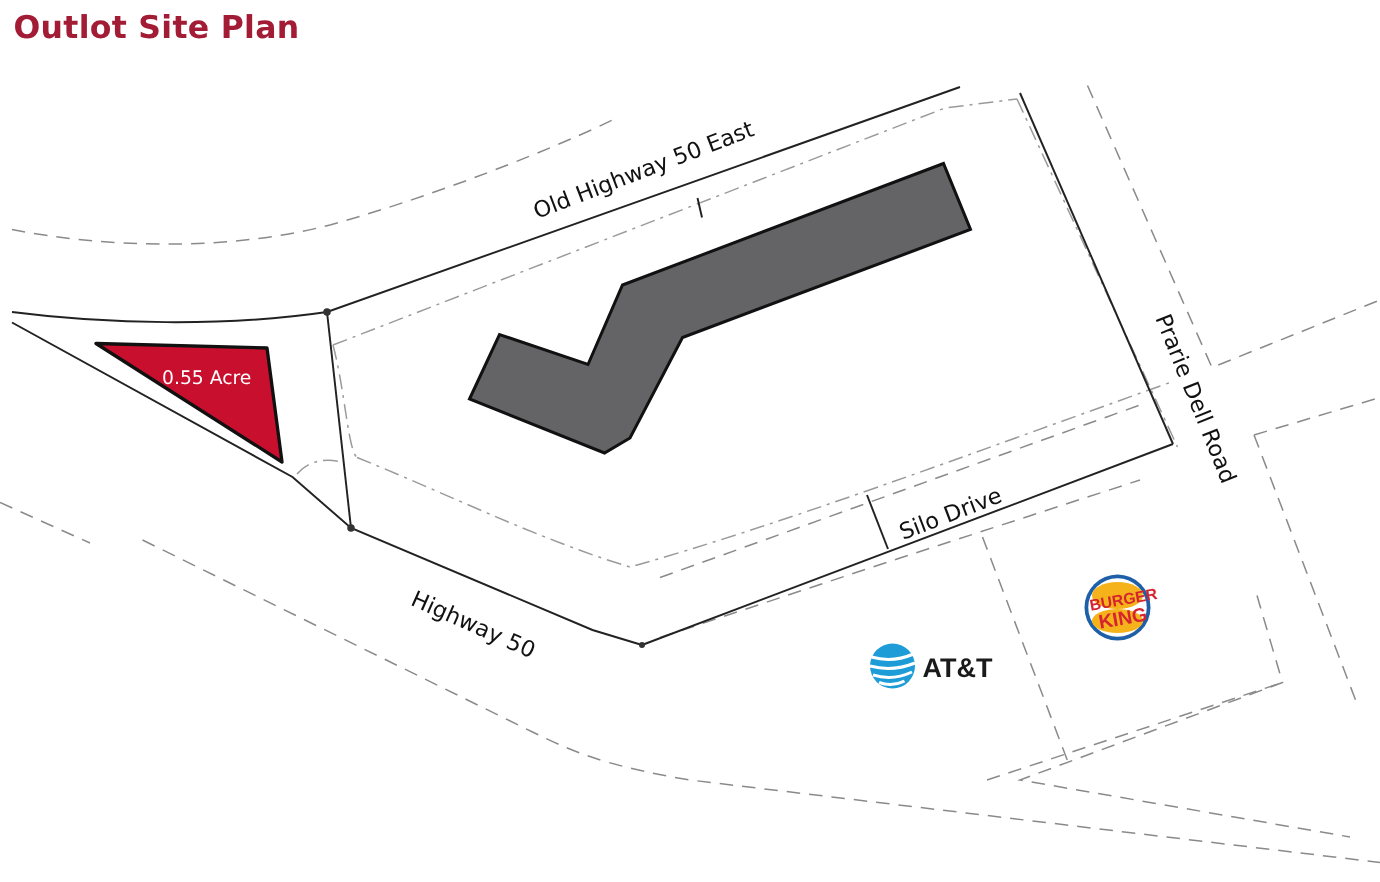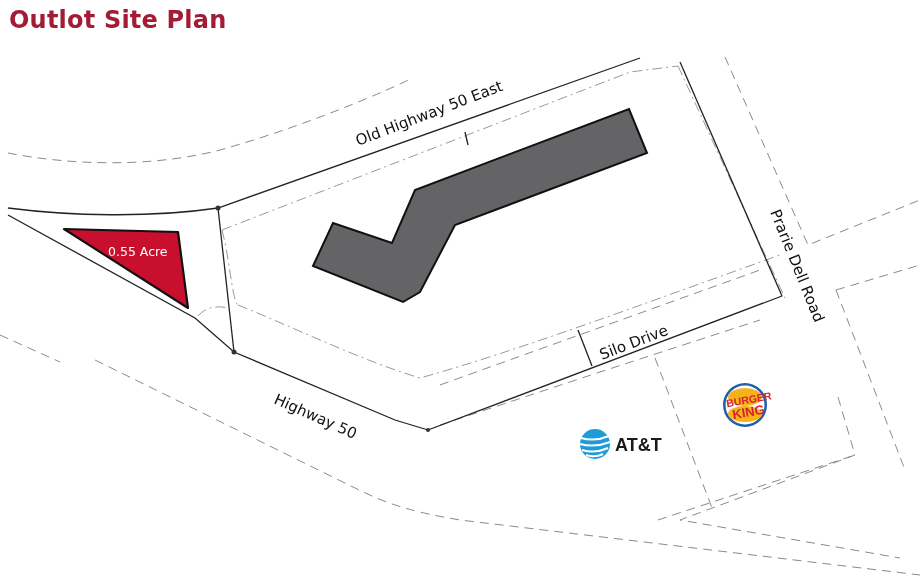--- a/index.html
+++ b/index.html
@@ -1,17 +1,17 @@
 <!DOCTYPE html>
 <html><head>
 <meta charset="utf-8">
 <style>
   html, body { margin: 0; padding: 0; background: #ffffff; }
   body { width: 920px; height: 588px; overflow: hidden; position: relative; font-family: "Liberation Sans", "DejaVu Sans", sans-serif; }
-  .title { position: absolute; left: 9px; top: 6px; font-family: "DejaVu Sans", sans-serif; font-size: 24px; font-weight: bold; color: #a31c35; letter-spacing: 0.2px; }
+  .title { position: absolute; left: 9px; top: 6px; font-family: "DejaVu Sans", sans-serif; font-size: 21px; font-weight: bold; color: #a31c35; letter-spacing: 0.2px; }
   svg.map { position: absolute; left: 0; top: 0; }
   .road-label { font-family: "DejaVu Sans", sans-serif; font-size: 15px; fill: #111; }
   .acre-label { font-family: "DejaVu Sans", sans-serif; font-size: 12.5px; fill: #ffffff; }
   .att-text { font-family: "Liberation Sans", sans-serif; font-size: 18px; font-weight: bold; fill: #1a1a1a; }
   .bk-text { font-family: "Liberation Sans", sans-serif; font-weight: bold; fill: #d62330; }
 </style>
 </head>
 <body>
 
 <div class="title">Outlot Site Plan</div>

